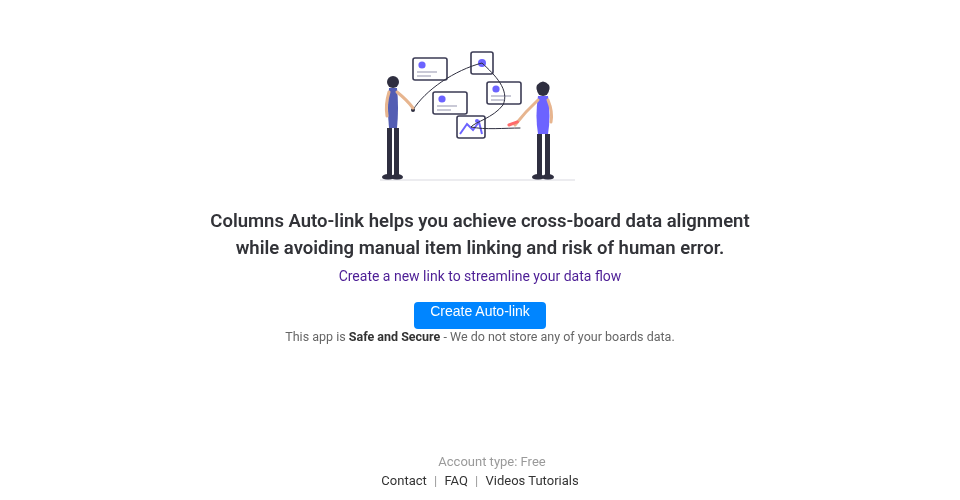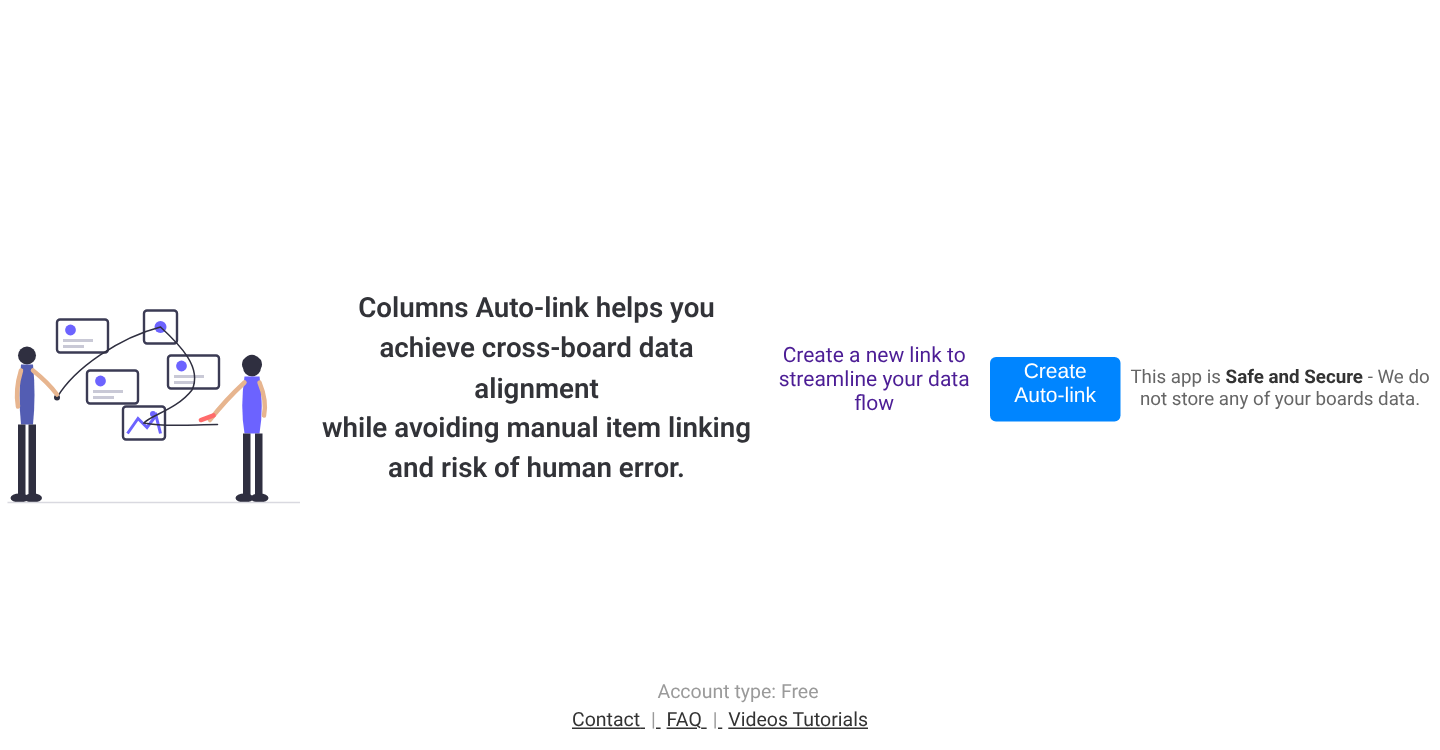--- a/index.html
+++ b/index.html
@@ -8,21 +8,21 @@
     height: 500px;
     font-family: -apple-system, BlinkMacSystemFont, "Segoe UI", Roboto, Helvetica, Arial, sans-serif;
     background: #ffffff;
     color: #333;
     overflow: hidden;
   }
   .page {
     width: 100%;
     height: 100%;
     display: flex;
-    flex-direction: row;
+    flex-direction: column;
     align-items: center;
     justify-content: flex-start;
   }
   .hero-illustration {
     margin-top: 50px;
     width: 210px;
     height: 140px;
   }
   .headline {
     margin-top: 18px;
@@ -45,42 +45,40 @@
     background: #0085ff;
     color: #ffffff;
     border: none;
     border-radius: 4px;
     padding: 1px 16px 10px;
     font-size: 14px;
     font-weight: 400;
     cursor: pointer;
   }
   .safe-line {
-    margin-top: 18px;
     font-size: 12.5px;
     color: #666;
     text-align: center;
   }
   .safe-line .bold { font-weight: 700; color: #333; }
   .footer {
     position: absolute;
     bottom: 12px;
     left: 0;
     right: 0;
     text-align: center;
     font-size: 13px;
   }
   .account-line {
     color: #9a9a9a;
     margin-bottom: 4px;
     padding-left: 24px;
   }
   .footer-links {
     color: #333;
-    text-decoration: underline;
   }
   .footer-links a {
     color: #333;
     text-decoration: none;
     cursor: pointer;
   }
   .footer-links .sep {
     color: #9a9a9a;
     margin: 0 4px;
   }

